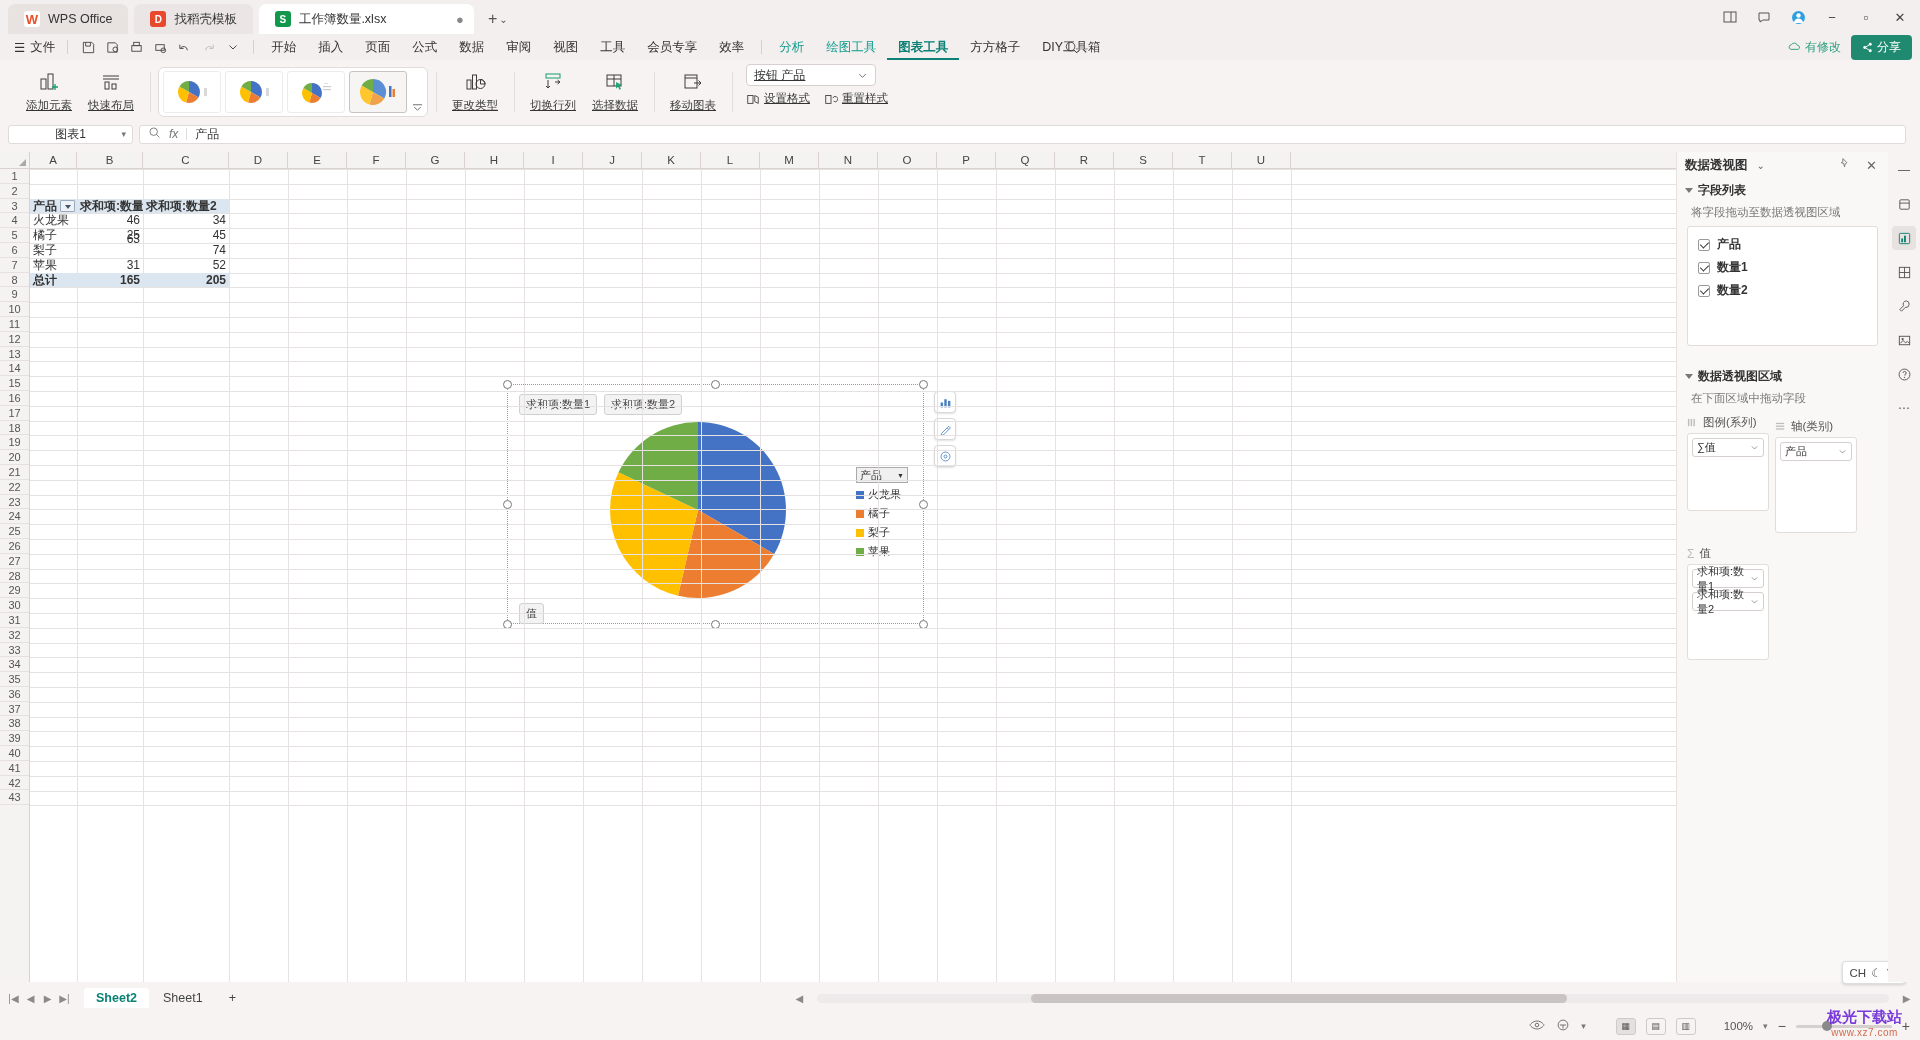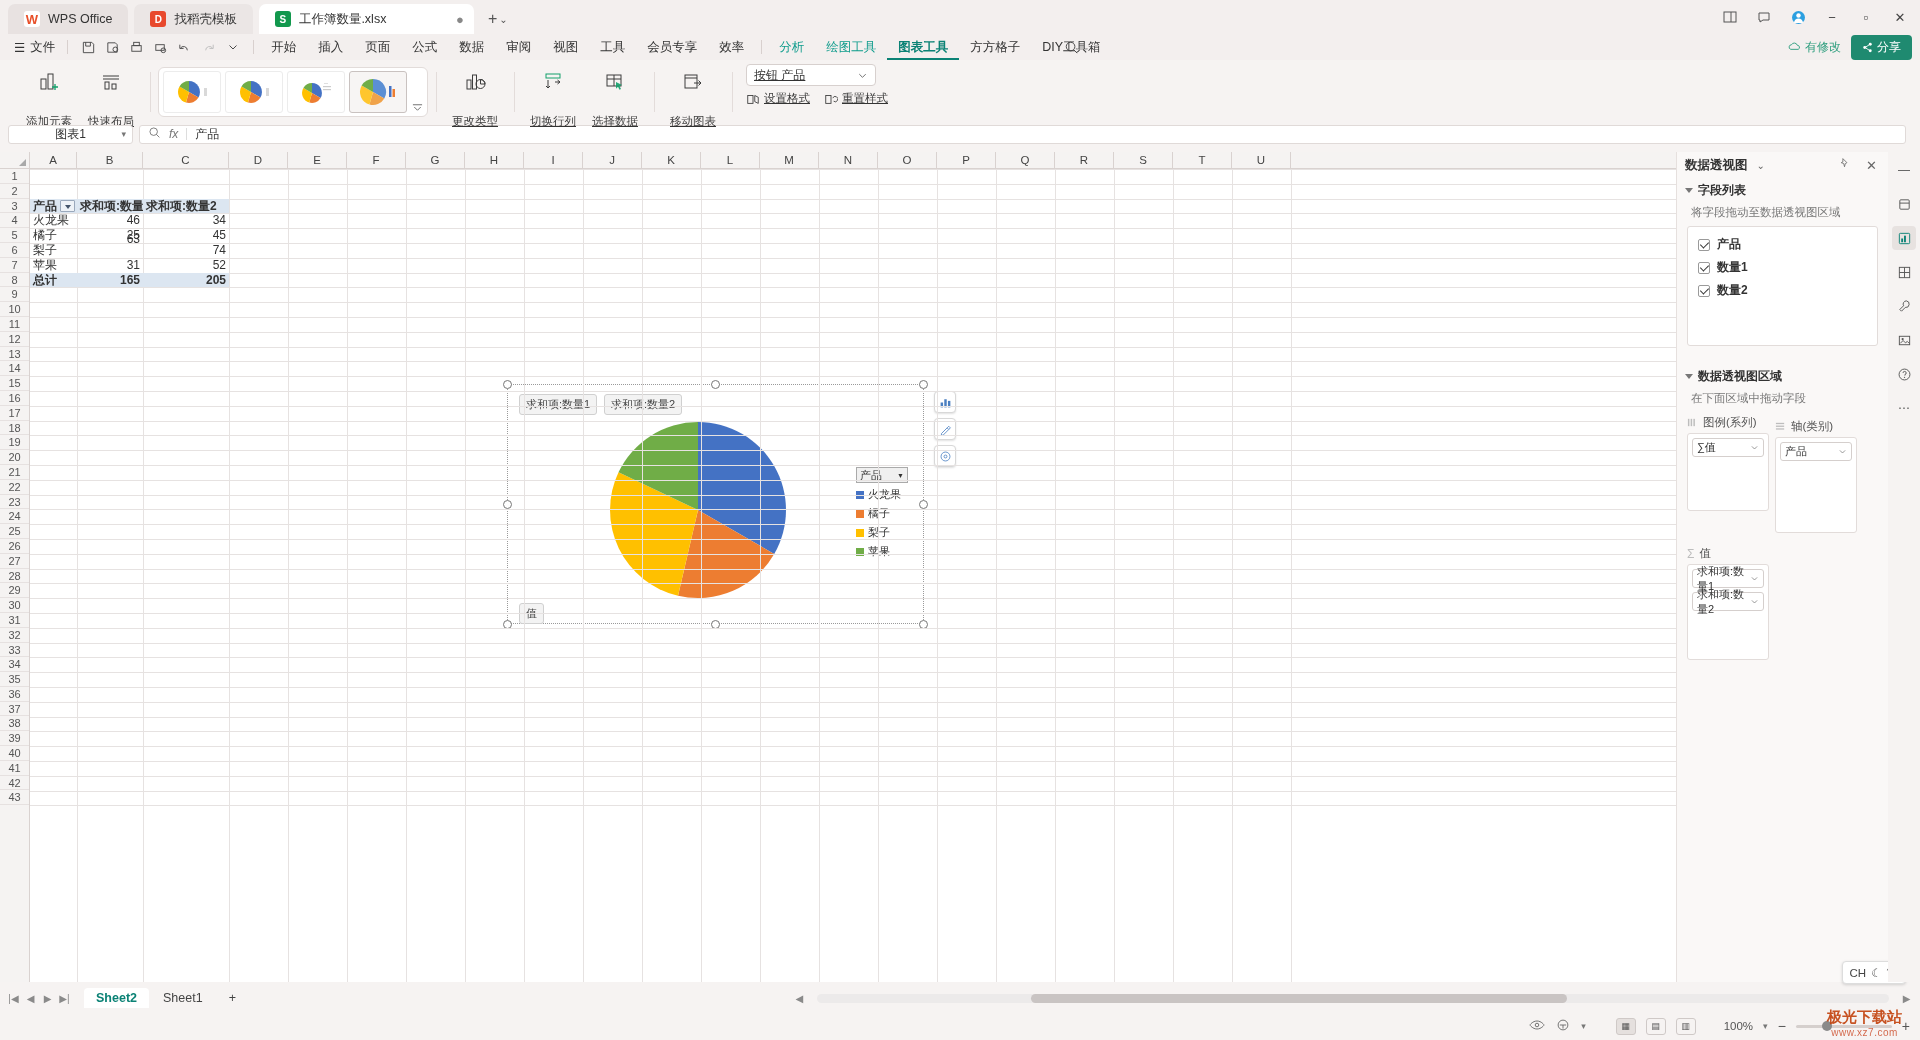--- a/index.html
+++ b/index.html
@@ -34,21 +34,21 @@
   .mb-tab{padding:0 11px;height:26px;line-height:26px;font-size:12.5px;color:#333;white-space:nowrap;}
   .mb-tab.teal{color:#0f9c8c;}
   .mb-tab.active{color:#0b8275;font-weight:bold;border-bottom:2px solid #0b8275;}
   .mb-right{position:absolute;right:8px;display:flex;align-items:center;gap:10px;}
   .mb-saved{font-size:12px;color:#2e9e7e;display:flex;align-items:center;gap:4px;}
   .share-btn{background:#1f8a70;color:#fff;border-radius:4px;padding:4px 11px;font-size:12px;display:flex;align-items:center;gap:4px;}
   
   .ribbon{height:62px;background:#f6f3f2;display:flex;align-items:stretch;padding:4px 6px 2px 10px;gap:0;}
   .rgrp{display:flex;align-items:flex-start;padding:0 8px;position:relative;text-decoration:underline;}
   .rgrp+.rgrp::before{content:"";position:absolute;left:0;top:8px;bottom:8px;width:1px;background:#e3dcda;}
-  .rbtn{width:62px;display:flex;flex-direction:column;align-items:center;gap:19px;padding-top:5px;}
+  .rbtn{width:62px;display:flex;flex-direction:column;align-items:center;gap:3px;padding-top:5px;}
   .rbtn .gly{height:26px;display:flex;align-items:center;justify-content:center;}
   .rbtn .lbl{font-size:11.5px;color:#3c3c3c;white-space:nowrap;}
   .gallery{display:flex;align-items:center;border:1px solid #e2dcda;border-radius:6px;background:#fff;height:50px;padding:3px 2px;margin-top:3px;}
   .gitem{width:58px;height:42px;border:1px solid #ececec;border-radius:3px;margin:0 2px;display:flex;align-items:center;justify-content:center;background:#fff;}
   .gitem.sel{border-color:#c9c2c0;background:#f7f5f4;}
   .gmore{width:16px;display:flex;flex-direction:column;align-items:center;justify-content:flex-end;height:42px;color:#666;font-size:9px;}
   .rcol{display:flex;flex-direction:column;justify-content:center;gap:5px;padding-left:6px;}
   .selbox{border:1px solid #d7d0ce;background:#fff;border-radius:4px;height:22px;width:130px;display:flex;align-items:center;justify-content:space-between;padding:0 7px;font-size:12px;color:#333;}
   .rsmall{display:flex;align-items:center;gap:14px;}
   .rsm{display:flex;align-items:center;gap:4px;font-size:11.5px;color:#3c3c3c;}
@@ -116,21 +116,21 @@
   .hscroll{flex:1;height:9px;background:#eceaea;border-radius:5px;margin:0 8px;position:relative;}
   .hthumb{position:absolute;left:20%;width:50%;top:0;bottom:0;background:#c9c4c3;border-radius:5px;}
   .statusbar{position:absolute;left:0;right:0;bottom:0;height:28px;background:#f6f3f2;display:flex;align-items:center;padding:0 10px;font-size:11.5px;color:#555;}
   .sb-right{margin-left:auto;display:flex;align-items:center;gap:10px;}
   .vbtn{width:20px;height:17px;border:1px solid #cfc9c7;border-radius:3px;display:inline-flex;align-items:center;justify-content:center;font-size:9px;color:#555;}
   .vbtn.on{background:#e5e0de;}
   .zslider{width:96px;height:3px;background:#d5cfcd;border-radius:2px;position:relative;}
   .zthumb{position:absolute;left:26px;top:-4px;width:10px;height:10px;border-radius:50%;background:#8a8a8a;}
   .ime{position:absolute;right:14px;bottom:56px;background:#fff;border:1px solid #ddd;border-radius:4px;padding:3px 7px;font-size:11.5px;color:#444;box-shadow:0 1px 3px rgba(0,0,0,.15);display:flex;gap:5px;align-items:center;}
   .wm{position:absolute;right:18px;bottom:2px;opacity:.9;text-align:center;}
-  .wm .t{font-size:15px;font-weight:bold;color:#c2410c;}
+  .wm .t{font-size:15px;font-weight:bold;color:#6d28d9;}
   .wm .u{font-size:10px;color:#d05b3c;letter-spacing:.5px;}
 </style>
 </head>
 <body>
 
 <div class="titlebar">
   <div class="tb-tab app">
     <span class="tb-ico ico-wps">W</span>
     <span>WPS Office</span>
   </div>

